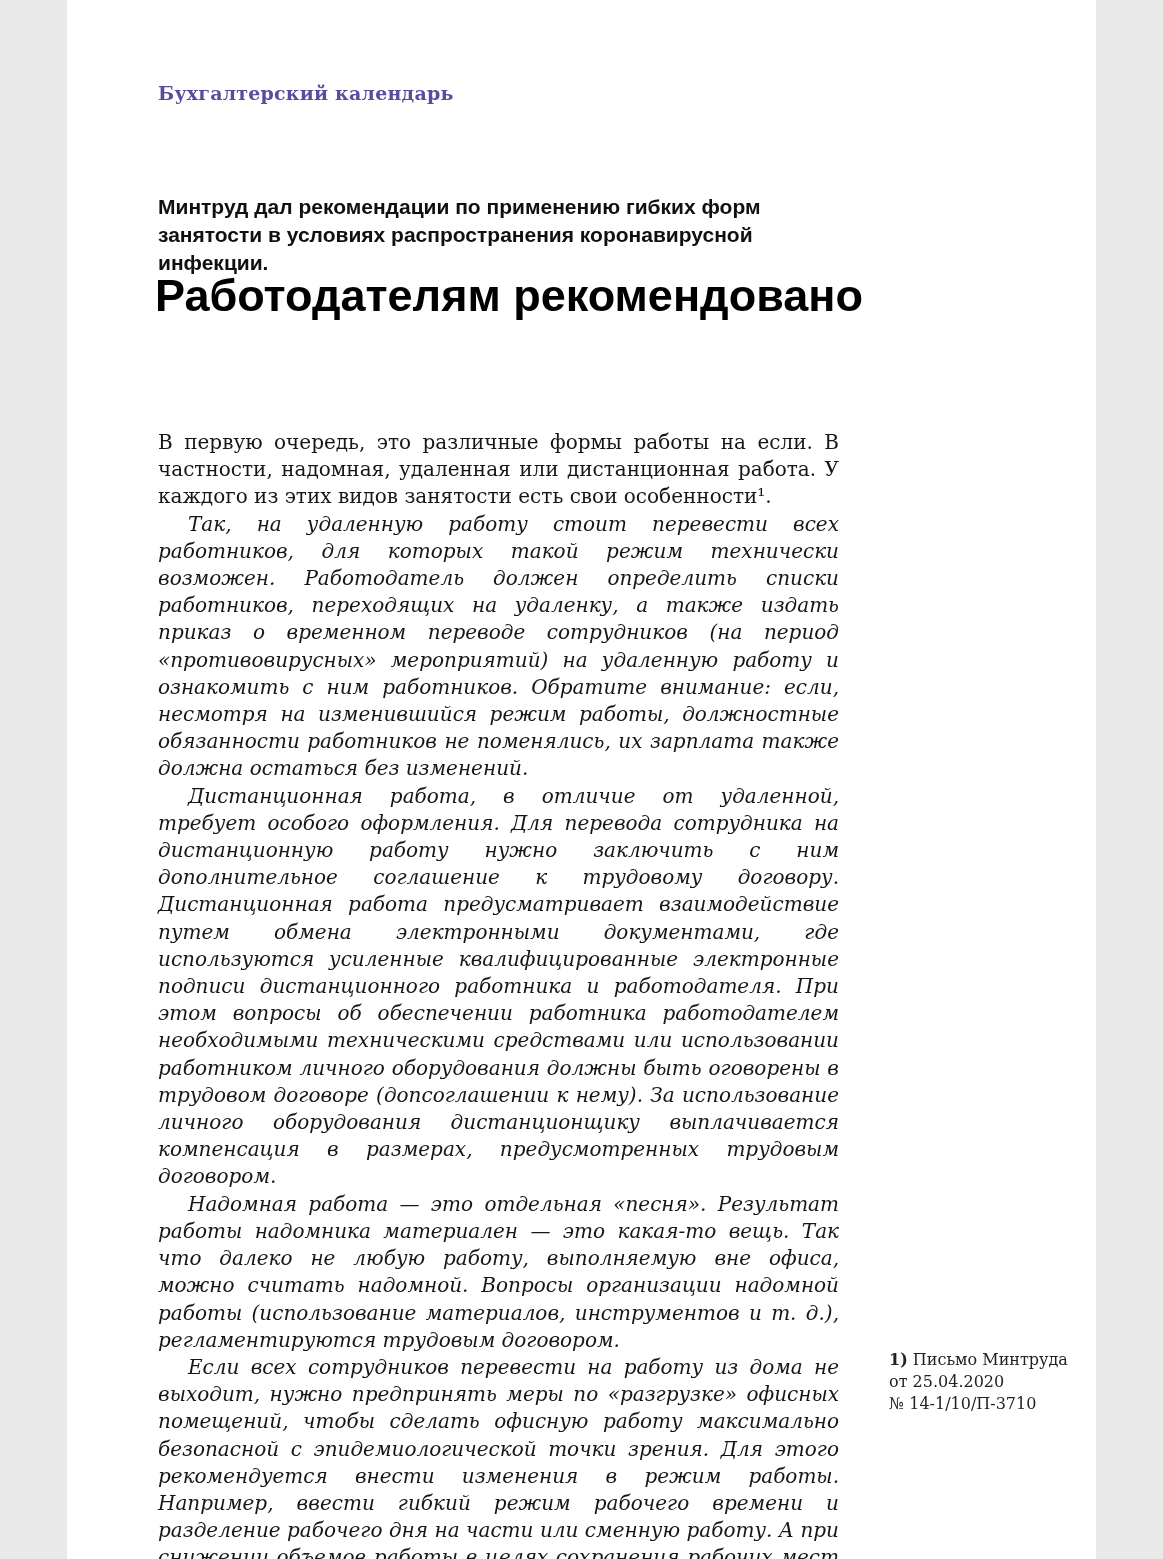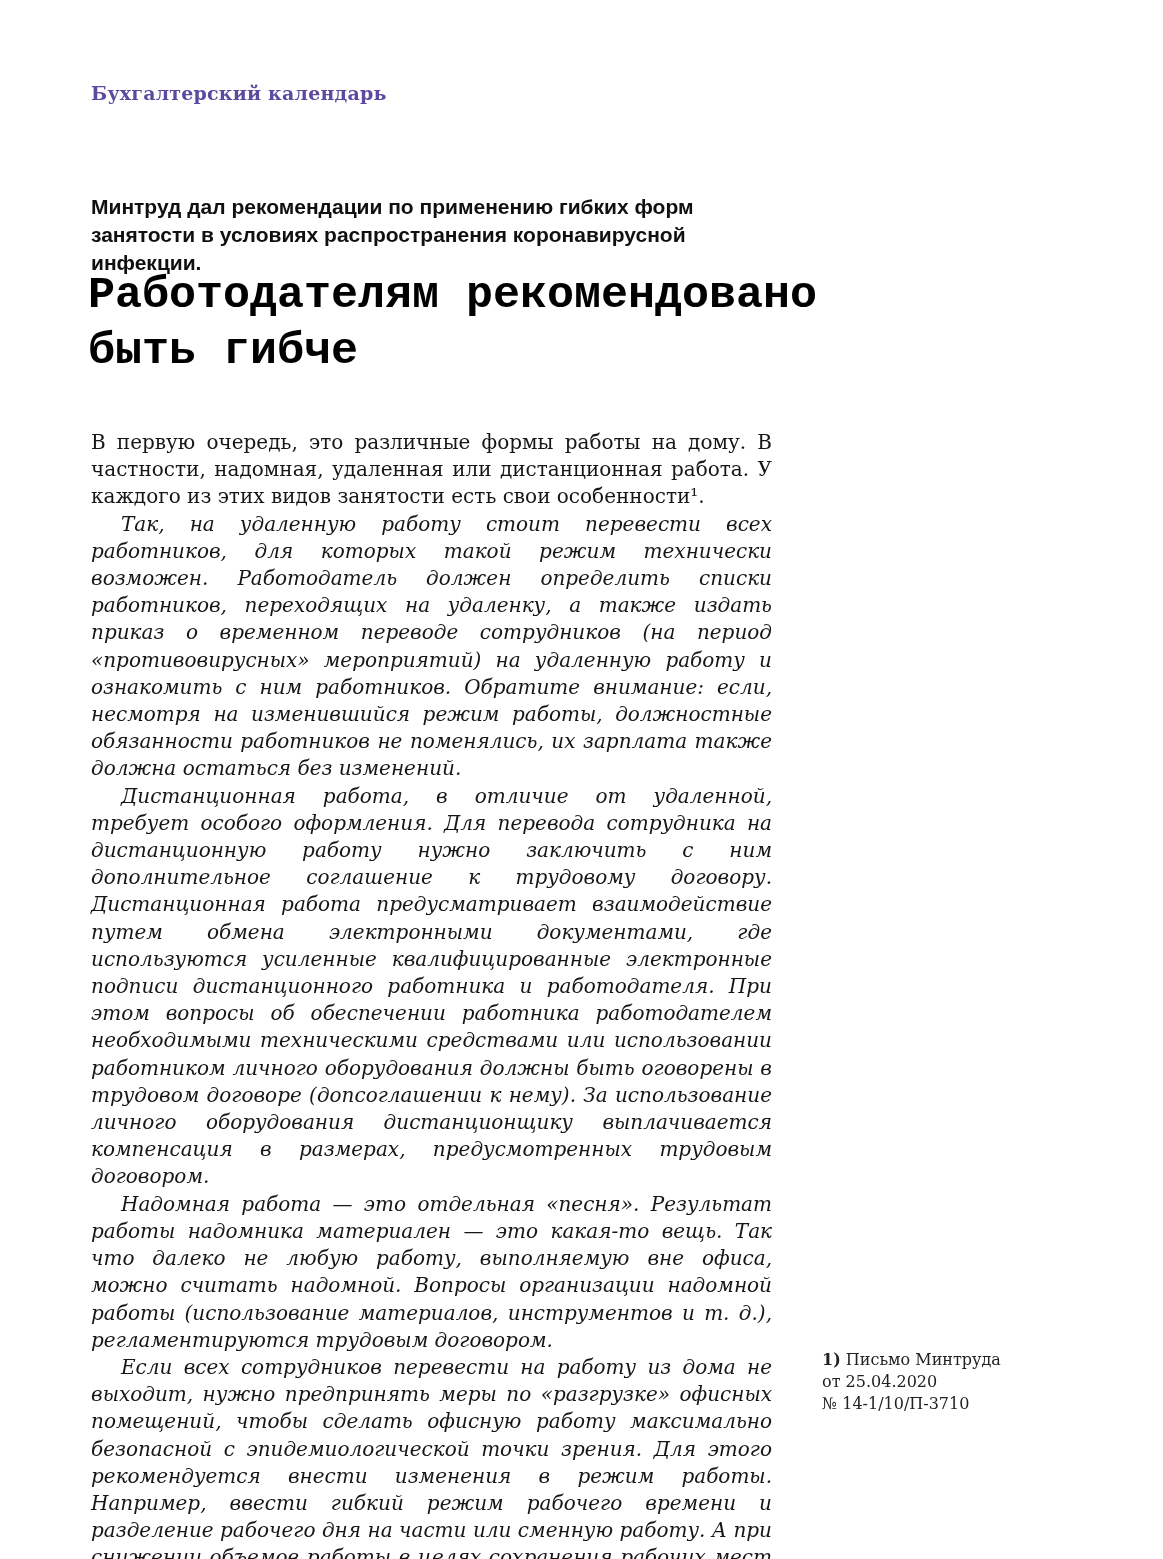--- a/index.html
+++ b/index.html
@@ -2,21 +2,21 @@
 <html lang="ru"><head>
 <meta charset="utf-8">
 <style>
   html, body {
     margin: 0;
     padding: 0;
     background: #e9e9e9;
   }
   .page {
     position: relative;
-    width: 1163px;
+    width: 1029px;
     height: 1559px;
     margin: 0 auto;
     background: #ffffff;
     font-family: "DejaVu Serif", serif;
     color: #1a1a1a;
     overflow: hidden;
   }
   .section-label {
     position: absolute;
     left: 91px;
@@ -36,21 +36,21 @@
     font-size: 21px;
     line-height: 1.33;
     color: #101010;
     margin-top: 32px;
   }
   .headline {
     position: absolute;
     left: 88px;
     top: 268px;
     margin: 0;
-    font-family: Liberation Mono, monospace;
+    font-family: Liberation Sans, sans-serif;
     font-weight: bold;
     font-size: 45px;
     line-height: 1.25;
     color: #000000;
   }
   .body-text {
     position: absolute;
     left: 91px;
     top: 429px;
     width: 681px;
@@ -85,25 +85,24 @@
 <body>
 
 <div class="page">
 
   <div class="section-label" style="color: rgb(91, 74, 158);">Бухгалтерский календарь</div>
 
   <div class="lead">Минтруд дал рекомендации по применению гибких форм занятости в условиях распространения коронавирусной инфекции.</div>
 
   <h1 class="headline">
     <div>Работодателям рекомендовано</div>
-    <div>быть гибче</div>
   </h1>
 
   <div class="body-text">
-    <p class="para">В первую очередь, это различные формы работы на дому. В частности, надомная, удаленная или дистанционная работа. У каждого из этих видов занятости есть свои особенности¹.</p>
+    <p class="para">В первую очередь, это различные формы работы на если. В частности, надомная, удаленная или дистанционная работа. У каждого из этих видов занятости есть свои особенности¹.</p>
     <p class="para indent">Так, на удаленную работу стоит перевести всех работников, для которых такой режим технически возможен. Работодатель должен определить списки работников, переходящих на удаленку, а также издать приказ о временном переводе сотрудников (на период «противовирусных» мероприятий) на удаленную работу и ознакомить с ним работников. Обратите внимание: если, несмотря на изменившийся режим работы, должностные обязанности работников не поменялись, их зарплата также должна остаться без изменений.</p>
     <p class="para indent">Дистанционная работа, в отличие от удаленной, требует особого оформления. Для перевода сотрудника на дистанционную работу нужно заключить с ним дополнительное соглашение к трудовому договору. Дистанционная работа предусматривает взаимодействие путем обмена электронными документами, где используются усиленные квалифицированные электронные подписи дистанционного работника и работодателя. При этом вопросы об обеспечении работника работодателем необходимыми техническими средствами или использовании работником личного оборудования должны быть оговорены в трудовом договоре (допсоглашении к нему). За использование личного оборудования дистанционщику выплачивается компенсация в размерах, предусмотренных трудовым договором.</p>
     <p class="para indent">Надомная работа — это отдельная «песня». Результат работы надомника материален — это какая-то вещь. Так что далеко не любую работу, выполняемую вне офиса, можно считать надомной. Вопросы организации надомной работы (использование материалов, инструментов и т. д.), регламентируются трудовым договором.</p>
     <p class="para indent">Если всех сотрудников перевести на работу из дома не выходит, нужно предпринять меры по «разгрузке» офисных помещений, чтобы сделать офисную работу максимально безопасной с эпидемиологической точки зрения. Для этого рекомендуется внести изменения в режим работы. Например, ввести гибкий режим рабочего времени и разделение рабочего дня на части или сменную работу. А при снижении объемов работы в целях сохранения рабочих мест целесообразно применять режим неполного рабочего времени. ■</p>
   </div>
 
   <aside class="footnote">
     <div class="fn-line">
       <span class="fn-marker">1)</span>
       <span>Письмо Минтруда</span>

